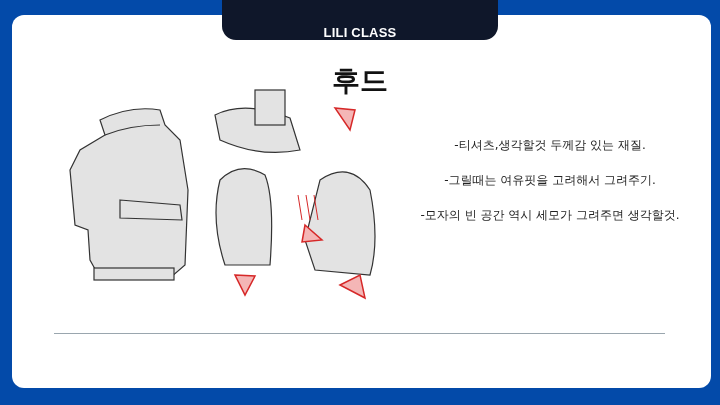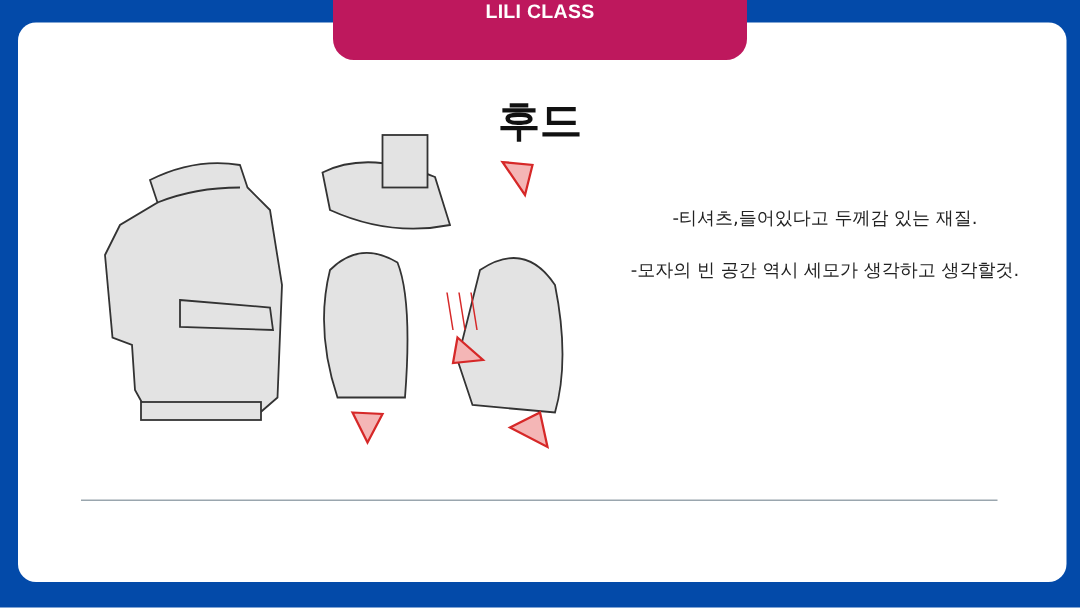--- a/index.html
+++ b/index.html
@@ -1,18 +1,18 @@
 <!DOCTYPE html>
 <html><head>
 <meta charset="utf-8">
 <style>
   html,body{margin:0;padding:0;}
   body{width:720px;height:405px;background:#034aa9;position:relative;overflow:hidden;font-family:"DejaVu Sans",sans-serif;}
   .panel{position:absolute;left:12px;top:15px;width:699px;height:373px;background:#fff;border-radius:12px;}
-  .tab{position:absolute;left:222px;top:0;width:276px;height:40px;background:#be185d;border-radius:0 0 14px 14px;color:#fff;font-family:"Liberation Sans",sans-serif;font-weight:bold;font-size:13px;display:flex;align-items:flex-start;justify-content:center;letter-spacing:0.2px;}
+  .tab{position:absolute;left:222px;top:0;width:276px;height:40px;background:#0f172a;border-radius:0 0 14px 14px;color:#fff;font-family:"Liberation Sans",sans-serif;font-weight:bold;font-size:13px;display:flex;align-items:flex-end;justify-content:center;letter-spacing:0.2px;}
   .title{position:absolute;left:300px;top:62px;width:120px;text-align:center;font-size:28px;font-weight:bold;color:#111;}
   .illus{position:absolute;left:60px;top:80px;width:330px;height:225px;}
   .bullets{position:absolute;left:400px;top:133px;width:300px;}
   .bullet{text-align:center;font-size:12px;color:#222;height:35px;line-height:24px;}
   .divider{position:absolute;left:54px;top:333px;width:611px;height:1px;background:#9aa6ae;}
 </style>
 </head>
 <body>
 
 <div class="panel"></div>
@@ -43,17 +43,18 @@
     <path d="M245 145 L262 160 L242 162 Z"></path>
   </g>
   <g stroke="#d62828" stroke-width="1" fill="none">
     <line x1="238" y1="115" x2="242" y2="140"></line>
     <line x1="246" y1="115" x2="250" y2="140"></line>
     <line x1="254" y1="115" x2="258" y2="140"></line>
   </g>
 </svg>
 
 <div class="bullets">
-  <div class="bullet">-티셔츠,들어있다고 두께감 있는 재질.</div>
-  <div class="bullet">-모자의 빈 공간 역시 세모가 생각하고 생각할것.</div>
+  <div class="bullet">-티셔츠,생각할것 두께감 있는 재질.</div>
+  <div class="bullet">-그릴때는 여유핏을 고려해서 그려주기.</div>
+  <div class="bullet">-모자의 빈 공간 역시 세모가 그려주면 생각할것.</div>
 </div>
 
 <div class="divider"></div>
 
 </body></html>

